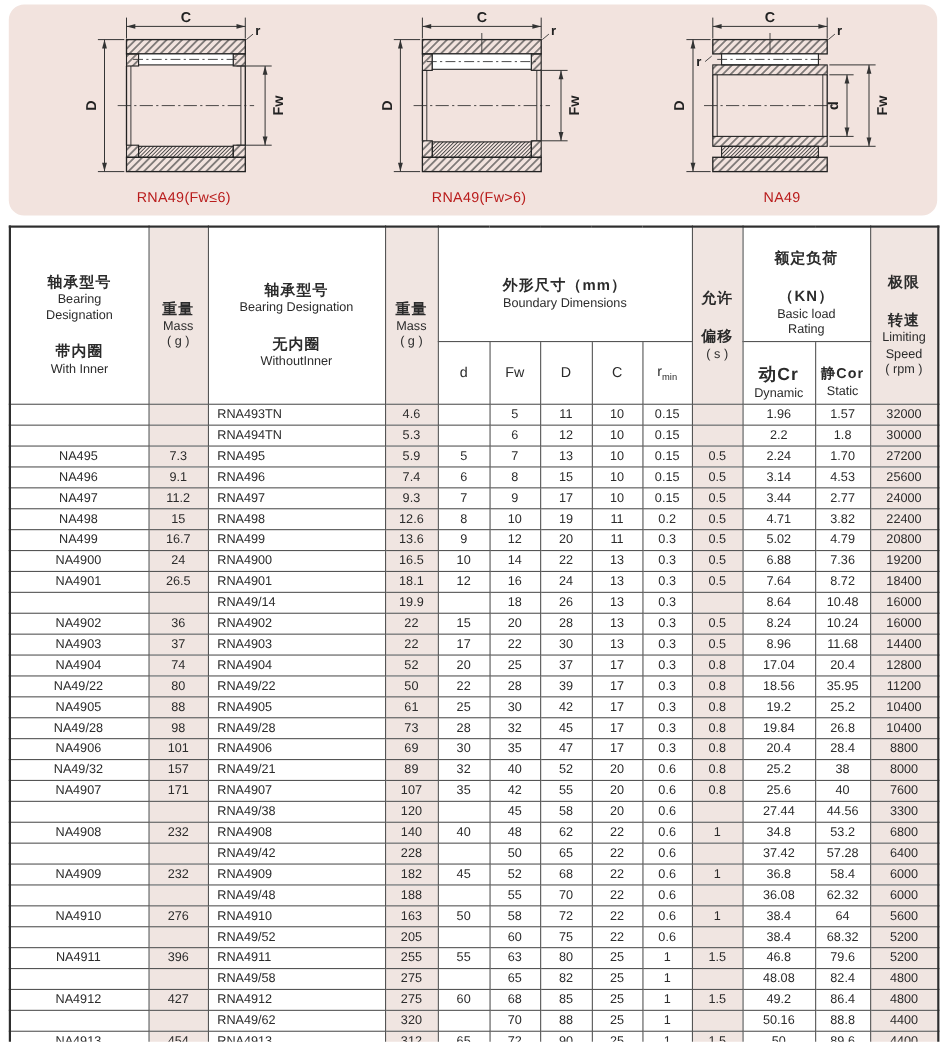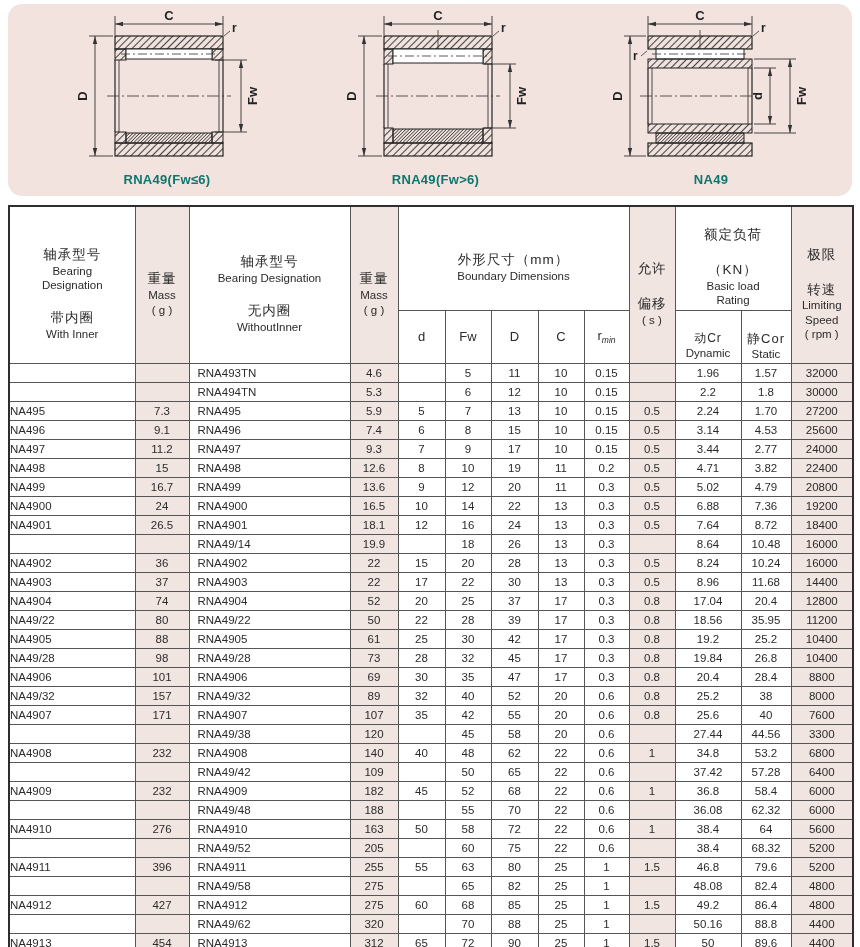--- a/index.html
+++ b/index.html
@@ -12,48 +12,48 @@
     width:844px; height:192px;
     background:#f2e3de;
     border-radius:14px;
     display:flex;
     justify-content:space-between;
     align-items:flex-start;
     padding:4px 30px 0 55px;
   }
   .diagram { display:flex; flex-direction:column; align-items:center; }
   .diagram svg { display:block; }
-  .caption { font-size:13px; font-weight:bold; color:#0f766e; margin-top:-8px; letter-spacing:0.3px; }
+  .caption { font-size:13px; font-weight:normal; color:#b91c1c; margin-top:-8px; letter-spacing:0.3px; }
   .dimtxt { font-size:13px; font-weight:bold; fill:#222; }
   .dimtxt-sm { font-size:12px; font-weight:bold; fill:#222; }
 
   
   table {
     width:844px;
     margin:9px 8px 0 8px;
     border-collapse:collapse;
     table-layout:fixed;
     border:2px solid #2e2e2e;
   }
   th, td {
     border:1px solid #555;
     text-align:center;
     vertical-align:middle;
     font-size:11.5px;
     overflow:hidden;
     white-space:nowrap;
   }
-  thead .zh { font-size:13.5px; font-weight:normal; letter-spacing:1px;margin-top:18px; }
+  thead .zh { font-size:13.5px; font-weight:bold; letter-spacing:1px;margin-top:18px; }
   thead .en { font-size:11.5px; font-weight:normal; }
   thead th { font-weight:normal; line-height:1.25; padding:2px 0; }
   tbody td { height:19px; padding:0 2px; }
-  td.al { text-align:left; padding-left:0; }
+  td.al { text-align:center; padding-left:0; }
   td.al2 { text-align:left; padding-left:8px; }
   .shade { background:#f0e5e1; }
-  sub.rmin { font-size:8.5px;font-style:italic; }
+  sub.rmin { font-size:8.5px; }
 </style>
 </head>
 <body>
 
 <div class="panel">
 
   <div class="diagram">
     <svg width="208" height="172" viewBox="0 0 208 172">
       <defs>
         <pattern id="h1" patternUnits="userSpaceOnUse" width="5" height="5" patternTransform="rotate(45)">
@@ -285,21 +285,21 @@
         <div class="en">( rpm )</div>
       </th>
     </tr>
     <tr style="height:52px;">
       <th><span class="en" style="font-size:13px">d</span></th>
       <th><span class="en" style="font-size:13px">Fw</span></th>
       <th><span class="en" style="font-size:13px">D</span></th>
       <th><span class="en" style="font-size:13px">C</span></th>
       <th><span class="en" style="font-size:13px">r</span><sub class="rmin">min</sub></th>
       <th>
-        <div class="zh" style="font-size:12px">动Cr</div>
+        <div class="zh" style="font-size:16px">动Cr</div>
         <div class="en">Dynamic</div>
       </th>
       <th>
         <div class="zh" style="font-size:13px">静Cor</div>
         <div class="en">Static</div>
       </th>
     </tr>
   </thead>
   <tbody>
       <tr>
@@ -553,21 +553,21 @@
         <td>17</td>
         <td>0.3</td>
         <td class="shade">0.8</td>
         <td>20.4</td>
         <td>28.4</td>
         <td class="shade">8800</td>
       </tr>
       <tr>
         <td class="al">NA49/32</td>
         <td class="shade">157</td>
-        <td class="al2">RNA49/32</td>
+        <td class="al2">RNA49/21</td>
         <td class="shade">89</td>
         <td>32</td>
         <td>40</td>
         <td>52</td>
         <td>20</td>
         <td>0.6</td>
         <td class="shade">0.8</td>
         <td>25.2</td>
         <td>38</td>
         <td class="shade">8000</td>
@@ -614,21 +614,21 @@
         <td>0.6</td>
         <td class="shade">1</td>
         <td>34.8</td>
         <td>53.2</td>
         <td class="shade">6800</td>
       </tr>
       <tr>
         <td class="al"></td>
         <td class="shade"></td>
         <td class="al2">RNA49/42</td>
-        <td class="shade">109</td>
+        <td class="shade">228</td>
         <td></td>
         <td>50</td>
         <td>65</td>
         <td>22</td>
         <td>0.6</td>
         <td class="shade"></td>
         <td>37.42</td>
         <td>57.28</td>
         <td class="shade">6400</td>
       </tr>

